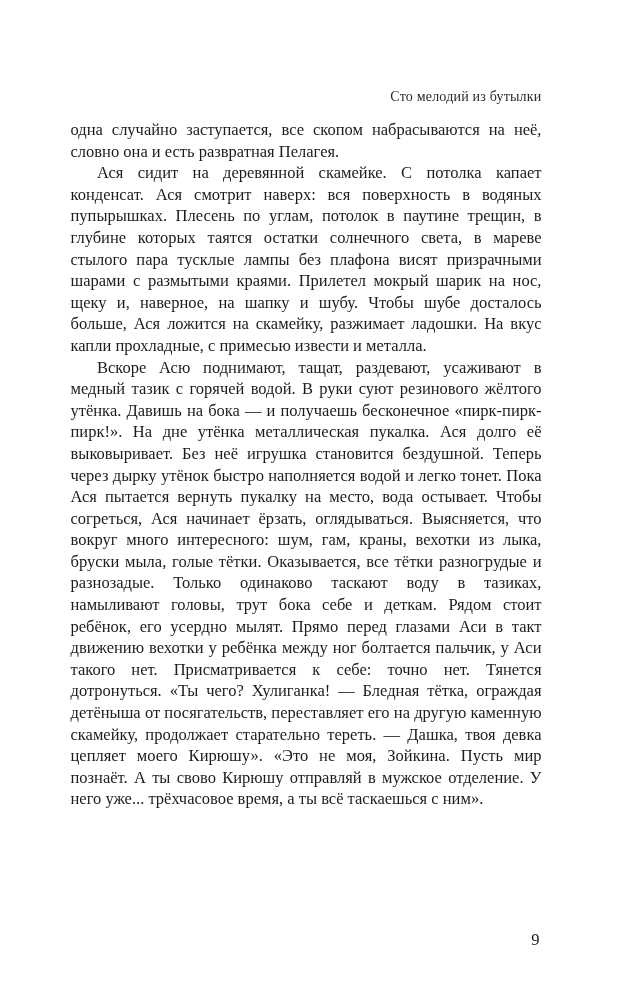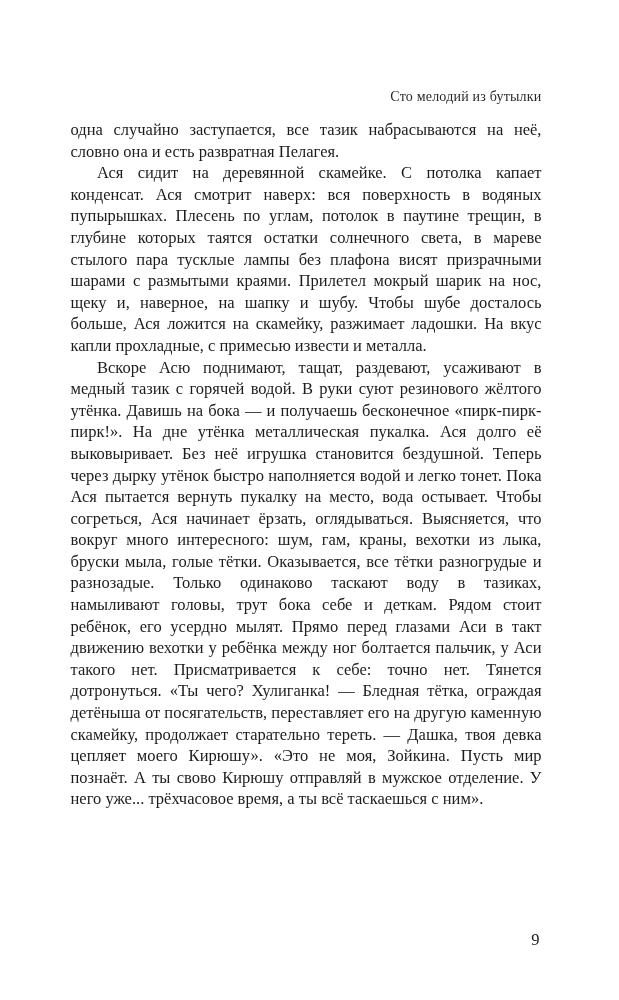--- a/index.html
+++ b/index.html
@@ -54,20 +54,20 @@
   }
 </style>
 </head>
 <body>
 
 <div class="page">
 
   <div class="running-title">Сто мелодий из бутылки</div>
 
   <div class="text-block">
-    <p class="para continued">одна случайно заступается, все тазик набрасываются на неё, словно она и есть развратная Пелагея.</p>
+    <p class="para continued">одна случайно заступается, все скопом набрасываются на неё, словно она и есть развратная Пелагея.</p>
     <p class="para">Ася сидит на деревянной скамейке. С потолка капает конденсат. Ася смотрит наверх: вся поверхность в водяных пупырышках. Плесень по углам, потолок в паутине трещин, в глубине которых таятся остатки солнечного света, в мареве стылого пара тусклые лампы без плафона висят призрачными шарами с размытыми краями. Прилетел мокрый шарик на нос, щеку и, наверное, на шапку и шубу. Чтобы шубе досталось больше, Ася ложится на скамейку, разжимает ладошки. На вкус капли прохладные, с примесью извести и металла.</p>
     <p class="para">Вскоре Асю поднимают, тащат, раздевают, усаживают в медный тазик с горячей водой. В руки суют резинового жёлтого утёнка. Давишь на бока — и получаешь бесконечное «пирк-пирк-пирк!». На дне утёнка металлическая пукалка. Ася долго её выковыривает. Без неё игрушка становится бездушной. Теперь через дырку утёнок быстро наполняется водой и легко тонет. Пока Ася пытается вернуть пукалку на место, вода остывает. Чтобы согреться, Ася начинает ёрзать, оглядываться. Выясняется, что вокруг много интересного: шум, гам, краны, вехотки из лыка, бруски мыла, голые тётки. Оказывается, все тётки разногрудые и разнозадые. Только одинаково таскают воду в тазиках, намыливают головы, трут бока себе и деткам. Рядом стоит ребёнок, его усердно мылят. Прямо перед глазами Аси в такт движению вехотки у ребёнка между ног болтается пальчик, у Аси такого нет. Присматривается к себе: точно нет. Тянется дотронуться. «Ты чего? Хулиганка! — Бледная тётка, ограждая детёныша от посягательств, переставляет его на другую каменную скамейку, продолжает старательно тереть. — Дашка, твоя девка цепляет моего Кирюшу». «Это не моя, Зойкина. Пусть мир познаёт. А ты свово Кирюшу отправляй в мужское отделение. У него уже... трёхчасовое время, а ты всё таскаешься с ним».</p>
   </div>
 
   <div class="page-number">9</div>
 
 </div>
 
 </body></html>

